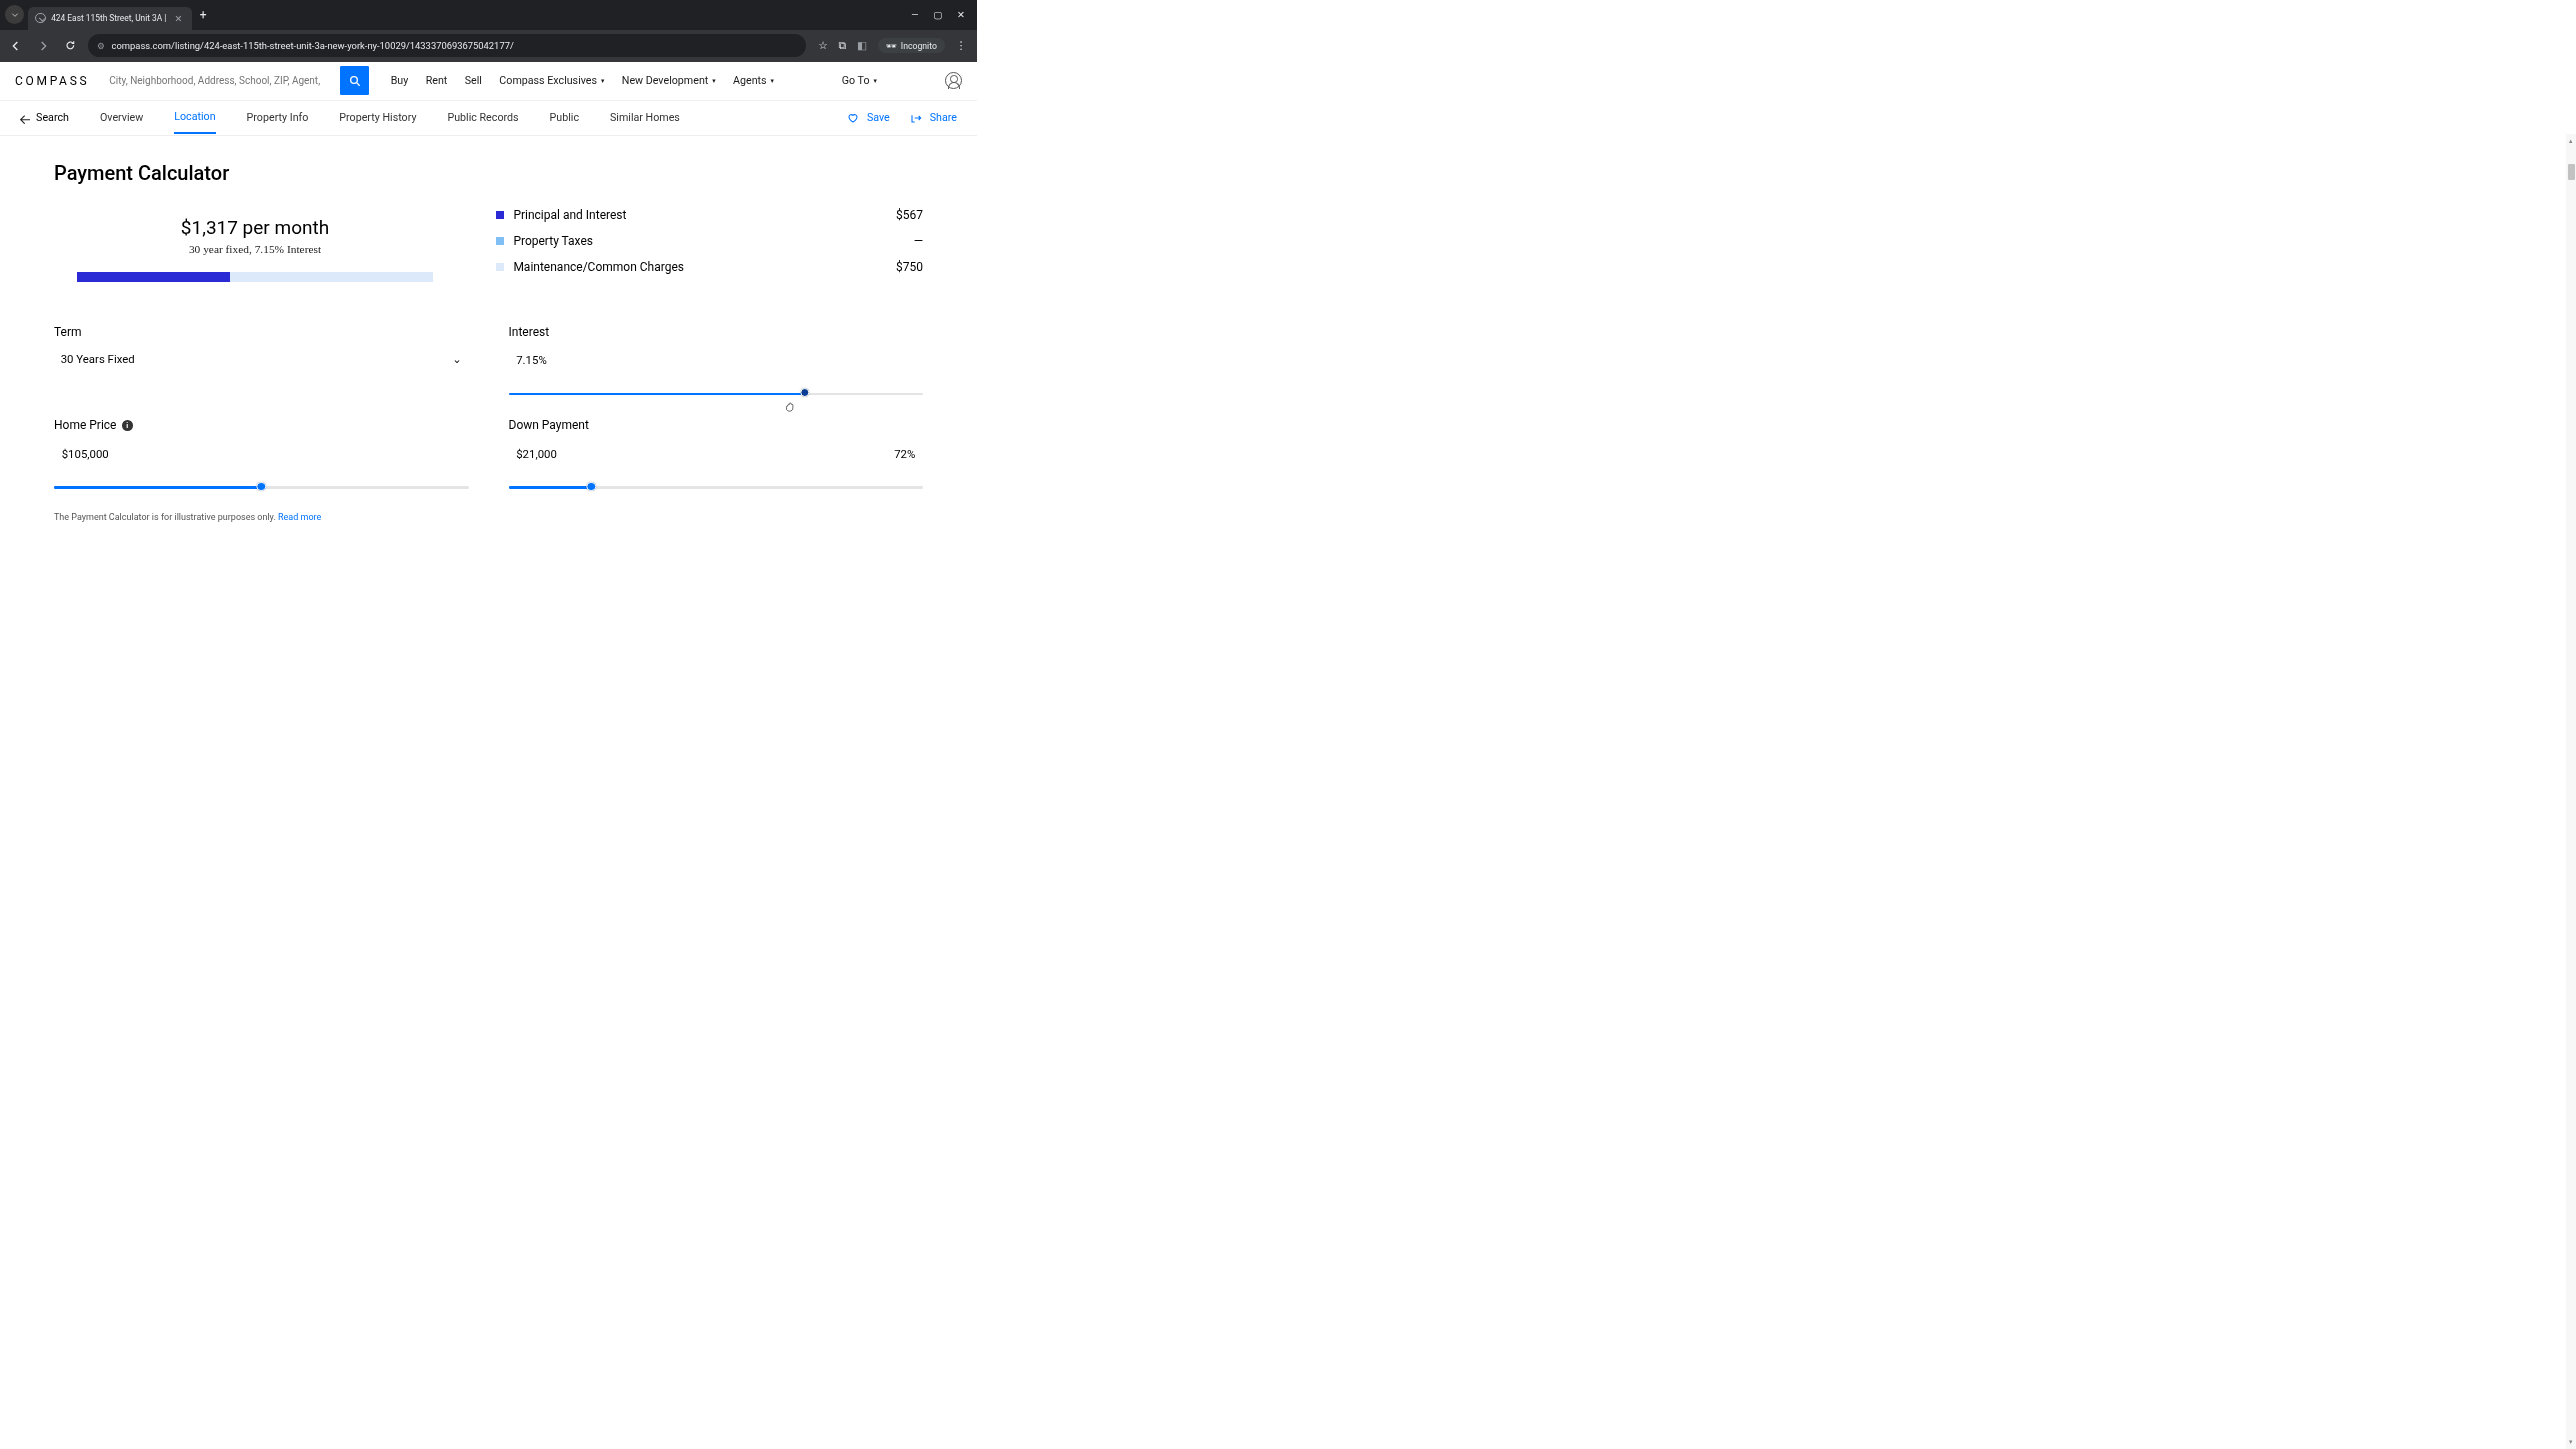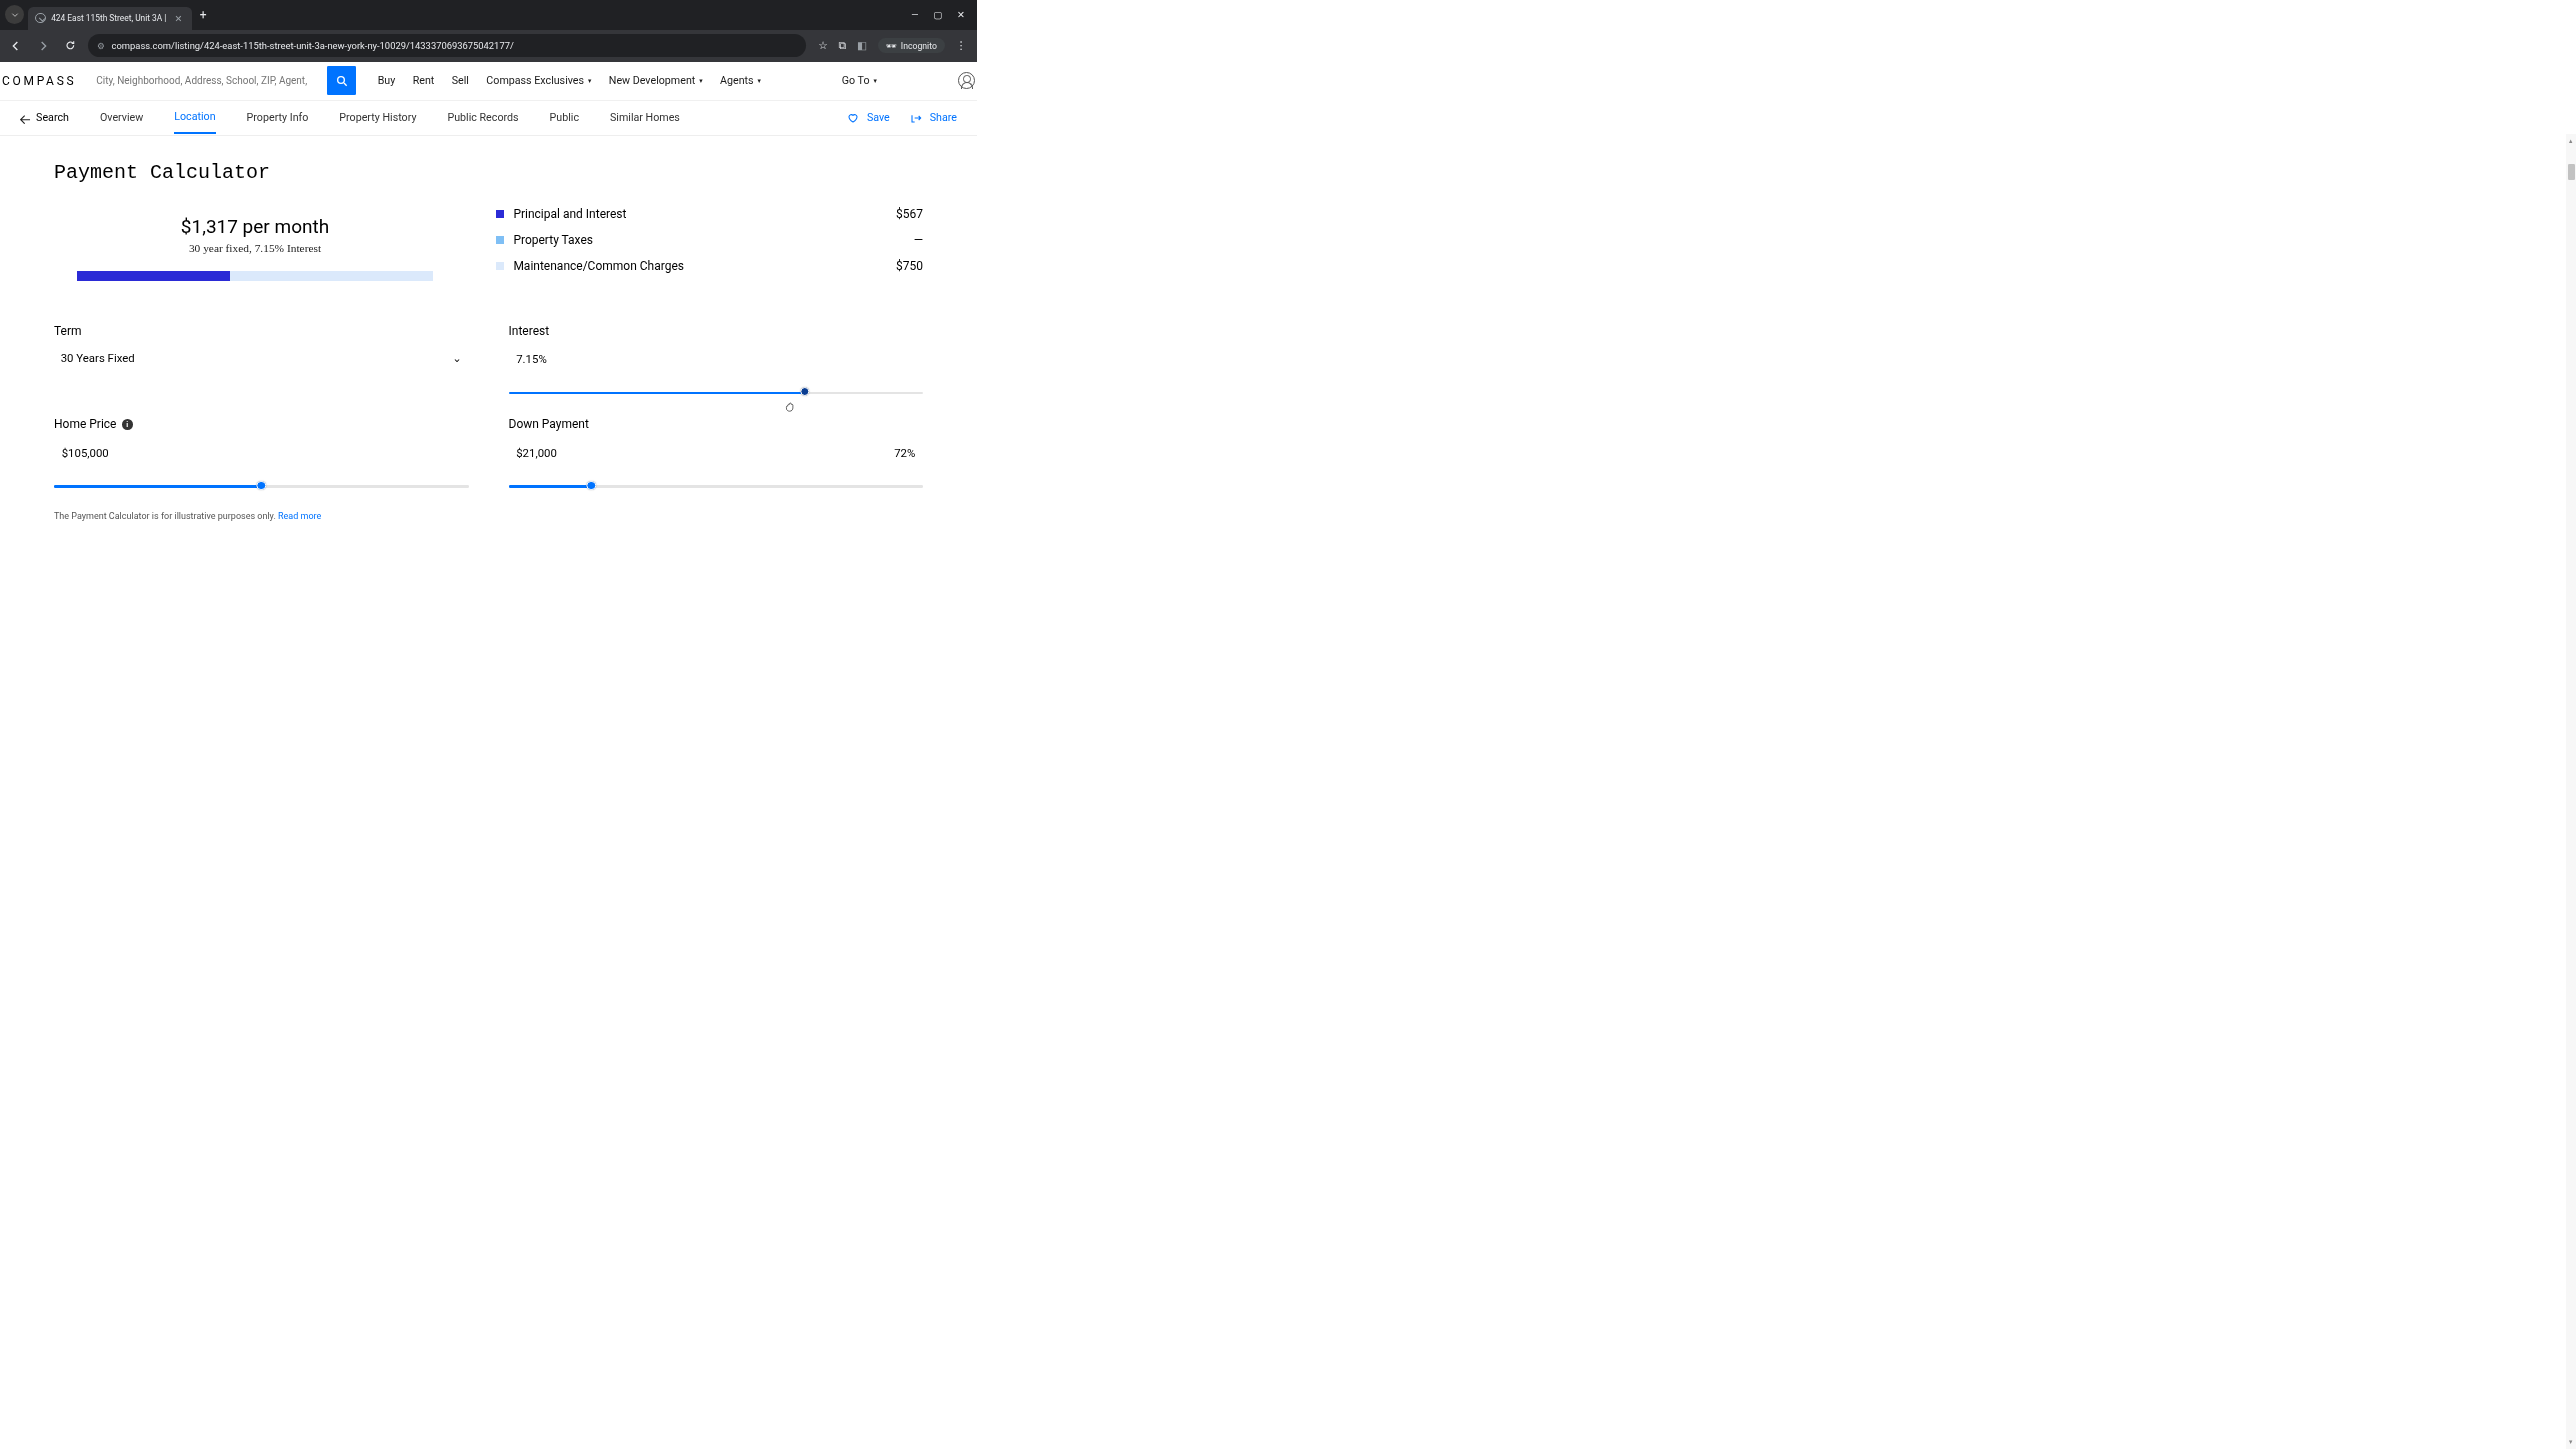--- a/index.html
+++ b/index.html
@@ -22,21 +22,21 @@
   .nav-btn { width:19px; height:19px; display:flex; align-items:center; justify-content:center;}
   .nav-btn svg{stroke:#9aa0a6;}
   .nav-btn.active svg{stroke:#e8eaed;}
   .addr { flex:1; background:#202124; border-radius: 13.4px; height:23px; display:flex; align-items:center; padding:0 9.4px; gap:6.7px; }
   .addr-icon{color:#9aa0a6;font-size:8.7px;}
   .addr-text{color:#e8eaed; font-size:9.4px;}
   .right-icons{display:flex; gap:10.7px; align-items:center; color:#e8eaed; padding:0 4px;}
   .incognito-pill{background:#3c4043;border-radius:10.7px;padding:2.7px 8px;display:flex;align-items:center;gap:4px;color:#e8eaed;font-size:8.7px;}
 
   
-  .site-header{height:39px;display:flex;align-items:center;padding:0 2px;gap:12px;border-bottom:0.7px solid #f0f0f0;}
+  .site-header{height:39px;display:flex;align-items:center;padding:0 15px;gap:12px;border-bottom:0.7px solid #f0f0f0;}
   .logo{font-size:12px;letter-spacing:2.7px;font-weight:400;}
   .search-wrap{display:flex;align-items:center;flex:0 0 268px;}
   .search-input{border:none;outline:none;font-size:10px;color:#999;padding:6.7px 8px;flex:1;}
   .search-btn{width:29.5px;height:29.5px;background:#0073ff;display:flex;align-items:center;justify-content:center;border-radius:1.3px;}
   .mainnav{display:flex;gap:17.4px;align-items:center;margin-left:9.4px;}
   .mainnav-item{font-size:10.7px;color:#1a1a1a;display:flex;align-items:center;gap:4px;}
   .chev{font-size:6.7px;}
   .acct{width:17.4px;height:17.4px;border:1px solid #555;border-radius:50%;position:relative;margin-left:auto;}
   .acct::before{content:"";position:absolute;width:5.4px;height:5.4px;border:1px solid #555;border-radius:50%;top:2.7px;left:4.7px;}
   .acct::after{content:"";position:absolute;width:10.7px;height:5.4px;border:1px solid #555;border-bottom:none;border-radius:6.7px 6.7px 0 0;bottom:-0.7px;left:2px;}
@@ -44,21 +44,21 @@
   
   .subnav{height:35px;display:flex;align-items:center;padding:0 20px;gap:31px;border-bottom:0.7px solid #eee;}
   .back-search{display:flex;align-items:flex-end;gap:5.4px;font-size:10.7px;}
   .subnav-item{font-size:10.7px;color:#333;padding:9.4px 0;}
   .subnav-item.active{color:#0073ff;border-bottom:2px solid #0073ff;}
   .subnav-right{margin-left:auto;display:flex;gap:20px;color:#0073ff;font-size:10.7px;}
   .subnav-right span{display:flex;align-items:center;gap:8px;}
 
   
   .content{padding: 25.5px 54px 0 54px; position:relative; height: calc(100% - 136px); overflow:hidden;}
-  .h1{font-size:20px;font-weight:500;margin-bottom:23px;font-family:Liberation Mono, monospace;}
+  .h1{font-size:20px;font-weight:500;margin-bottom:23px;}
   .calc-top{display:flex;gap:40px;}
   .calc-left{flex:0 0 402px;}
   .monthly{font-size:19px;text-align:center;margin-top:8px;}
   .subline{text-align:center;font-size:11.4px;margin-top:4px;color:#222;font-family:Liberation Serif, serif;}
   .bar{height:9.4px;background:#dbe9fb;margin:17.4px 23px 0 23px;display:flex;}
   .bar-seg1{background:#2b2bd6;width:43%;height:100%;}
   .calc-right{flex:1;max-width:429px;}
   .line{display:flex;align-items:center;margin-bottom:12px;font-size:12px;}
   .sq{width:8px;height:8px;margin-right:9.4px;}
   .sq.a{background:#2b2bd6;} .sq.b{background:#7fbff5;} .sq.c{background:#dbe9fb;}

